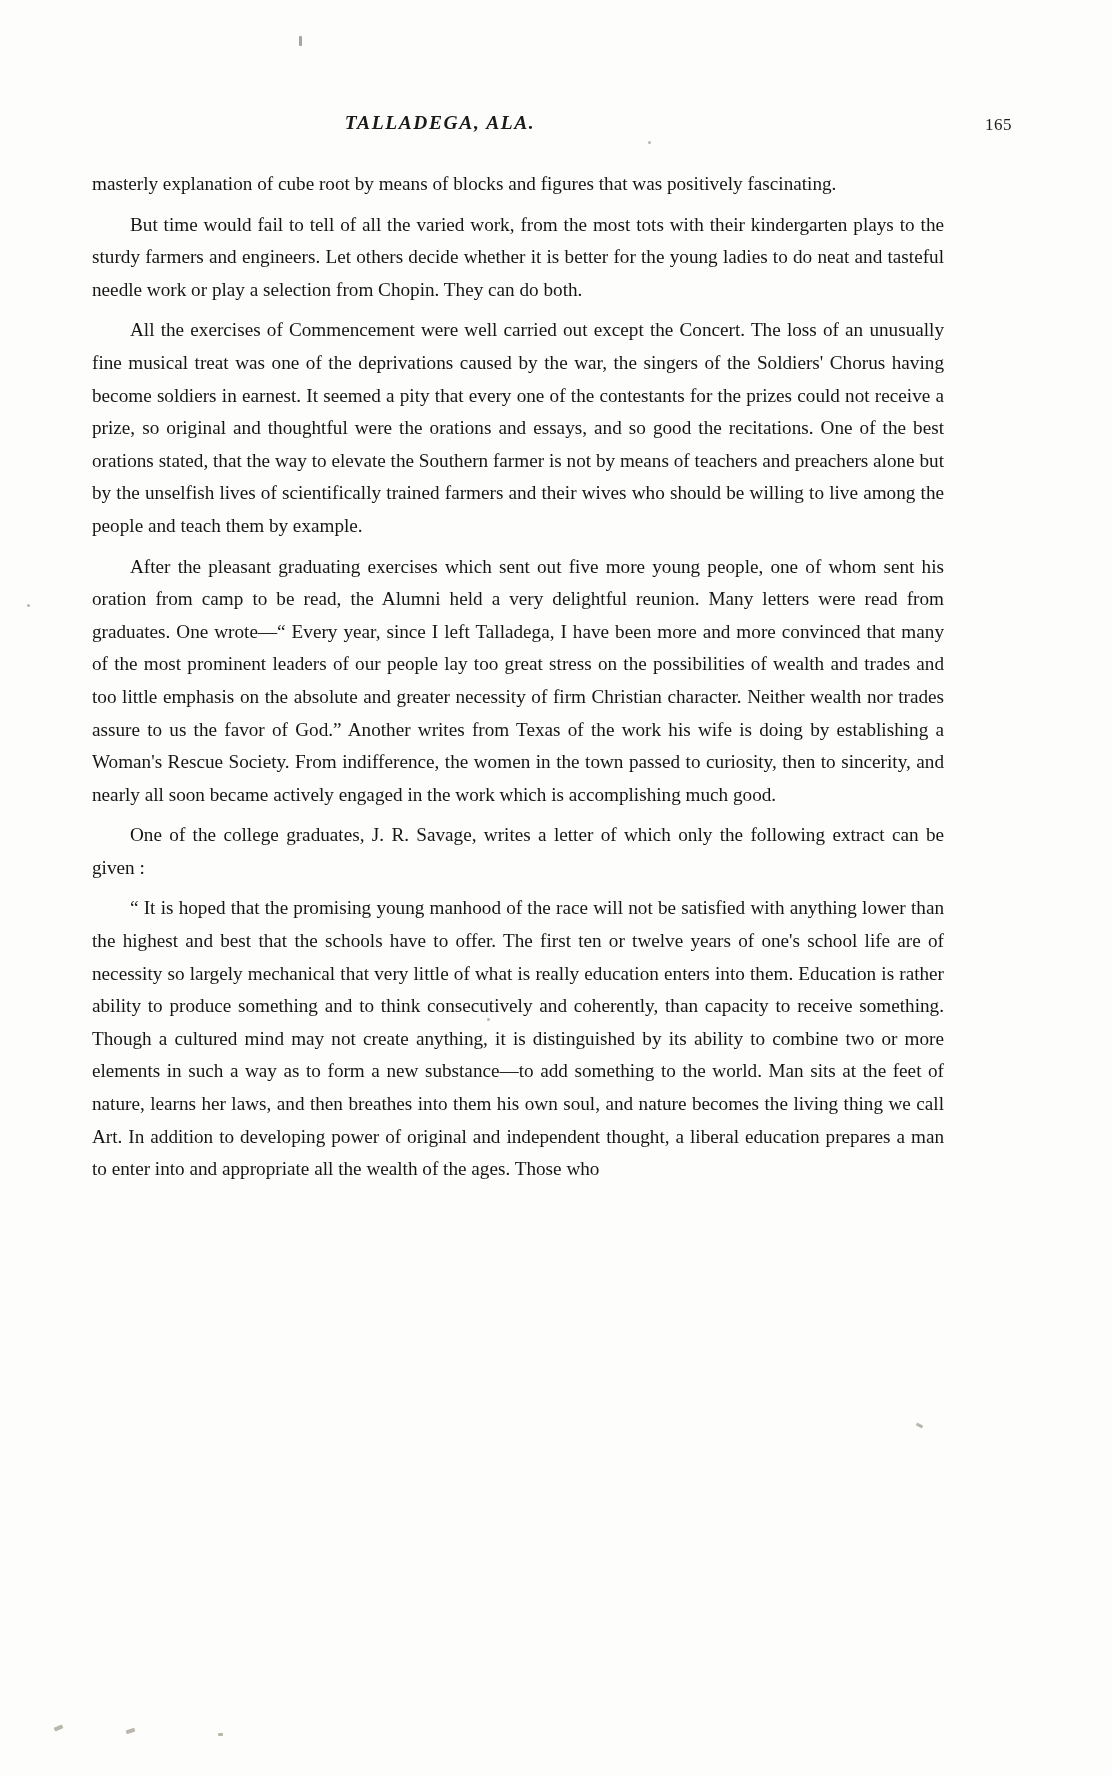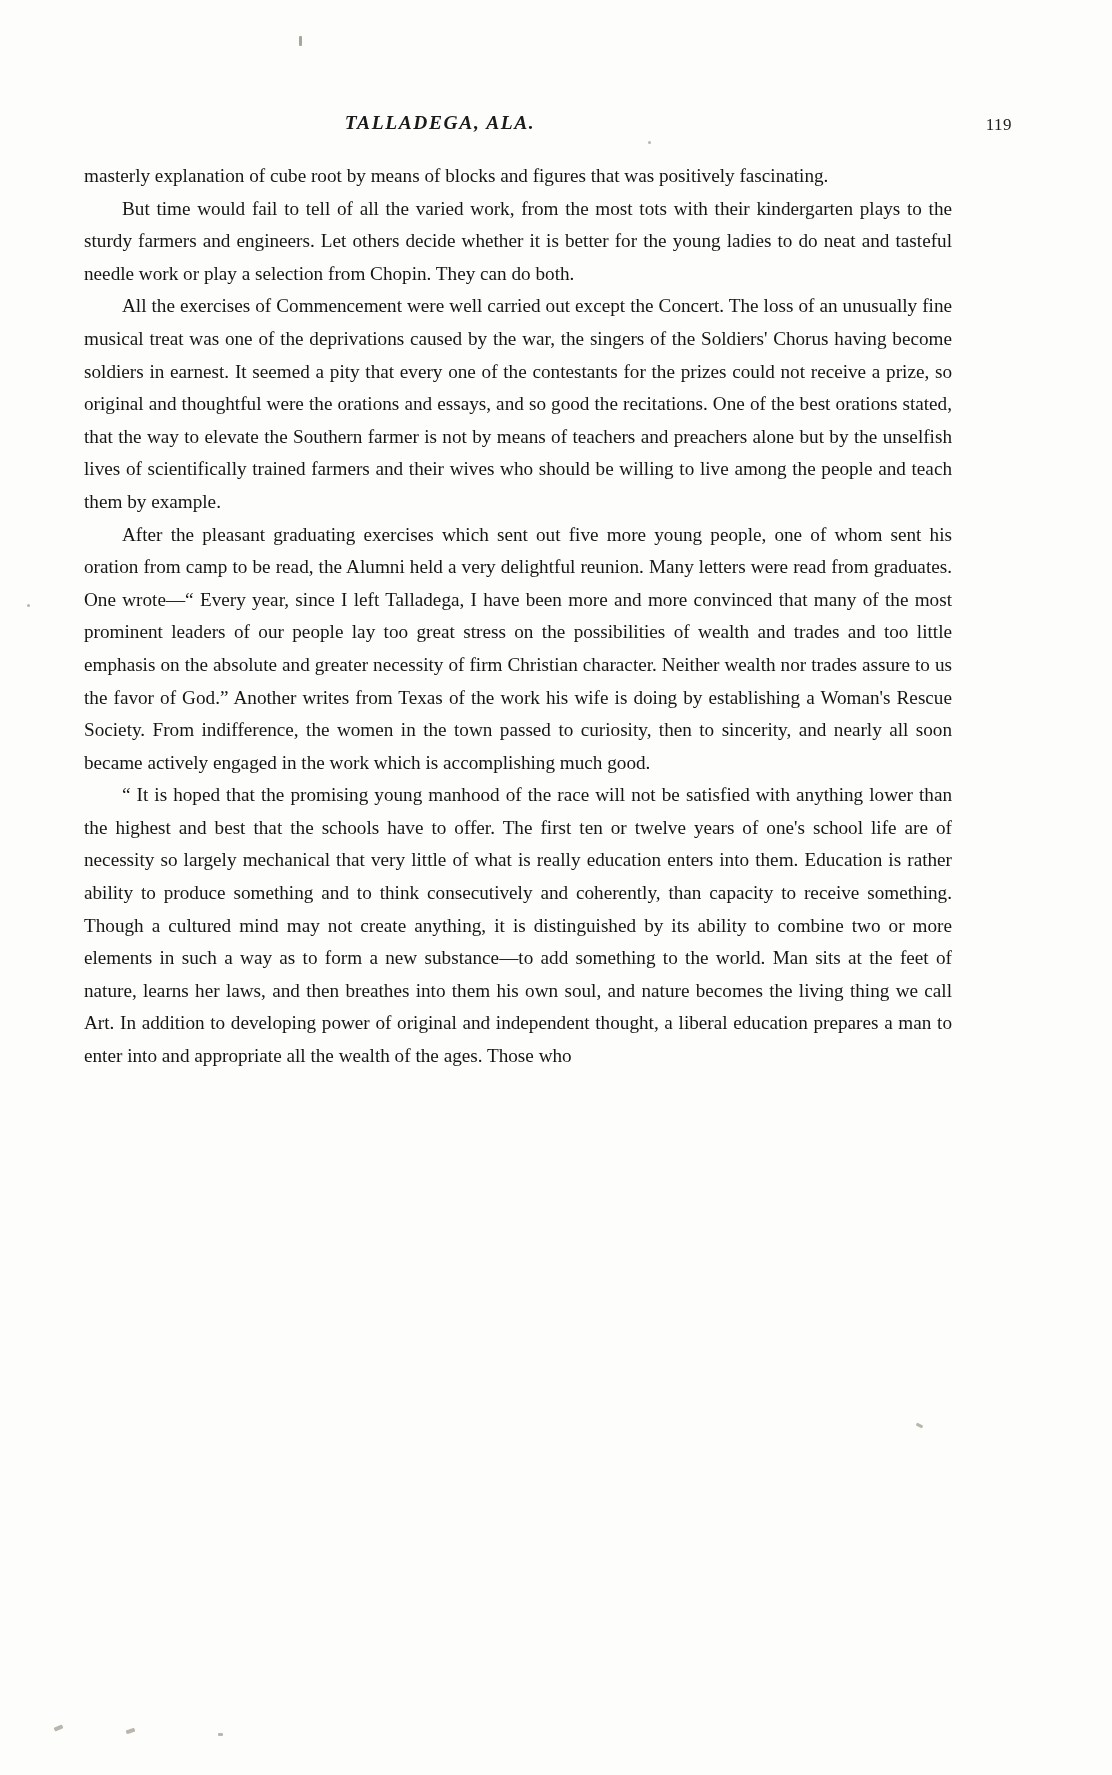--- a/index.html
+++ b/index.html
@@ -54,21 +54,21 @@
     position: absolute;
     top: 160px;
     left: 84px;
     width: 868px;
     font-size: 19.2px;
     line-height: 32.6px;
     text-align: justify;
     color: #161616;
   }
   .body-text p {
-    margin: 0;
+    margin: 8px;
     text-indent: 38px;
   }
   .body-text p.noindent {
     text-indent: 0;
   }
   
   .speck {
     position: absolute;
     background: #b9b6ae;
     border-radius: 50%;
@@ -91,24 +91,25 @@
   <div class="speck s2"></div>
   <div class="speck s3"></div>
   <div class="speck s4"></div>
   <div class="speck s5"></div>
   <div class="speck s6"></div>
   <div class="speck s7"></div>
   <div class="speck s8"></div>
 
   <div class="header">
     <div class="running-title">TALLADEGA, ALA.</div>
-    <div class="page-number">119</div>
+    <div class="page-number">165</div>
   </div>
 
   <div class="body-text">
     <p class="noindent">masterly explanation of cube root by means of blocks and figures that was positively fascinating.</p>
     <p>But time would fail to tell of all the varied work, from the most tots with their kindergarten plays to the sturdy farmers and engineers. Let others decide whether it is better for the young ladies to do neat and tasteful needle work or play a selection from Chopin. They can do both.</p>
     <p>All the exercises of Commencement were well carried out except the Concert. The loss of an unusually fine musical treat was one of the deprivations caused by the war, the singers of the Soldiers' Chorus having become soldiers in earnest. It seemed a pity that every one of the contestants for the prizes could not receive a prize, so original and thoughtful were the orations and essays, and so good the recitations. One of the best orations stated, that the way to elevate the Southern farmer is not by means of teachers and preachers alone but by the unselfish lives of scientifically trained farmers and their wives who should be willing to live among the people and teach them by example.</p>
     <p>After the pleasant graduating exercises which sent out five more young people, one of whom sent his oration from camp to be read, the Alumni held a very delightful reunion. Many letters were read from graduates. One wrote—“ Every year, since I left Talladega, I have been more and more convinced that many of the most prominent leaders of our people lay too great stress on the possibilities of wealth and trades and too little emphasis on the absolute and greater necessity of firm Christian character. Neither wealth nor trades assure to us the favor of God.” Another writes from Texas of the work his wife is doing by establishing a Woman's Rescue Society. From indifference, the women in the town passed to curiosity, then to sincerity, and nearly all soon became actively engaged in the work which is accomplishing much good.</p>
+    <p>One of the college graduates, J. R. Savage, writes a letter of which only the following extract can be given :</p>
     <p>“ It is hoped that the promising young manhood of the race will not be satisfied with anything lower than the highest and best that the schools have to offer. The first ten or twelve years of one's school life are of necessity so largely mechanical that very little of what is really education enters into them. Education is rather ability to produce something and to think consecutively and coherently, than capacity to receive something. Though a cultured mind may not create anything, it is distinguished by its ability to combine two or more elements in such a way as to form a new substance—to add something to the world. Man sits at the feet of nature, learns her laws, and then breathes into them his own soul, and nature becomes the living thing we call Art. In addition to developing power of original and independent thought, a liberal education prepares a man to enter into and appropriate all the wealth of the ages. Those who</p>
   </div>
 
 </div>
 
 </body></html>

